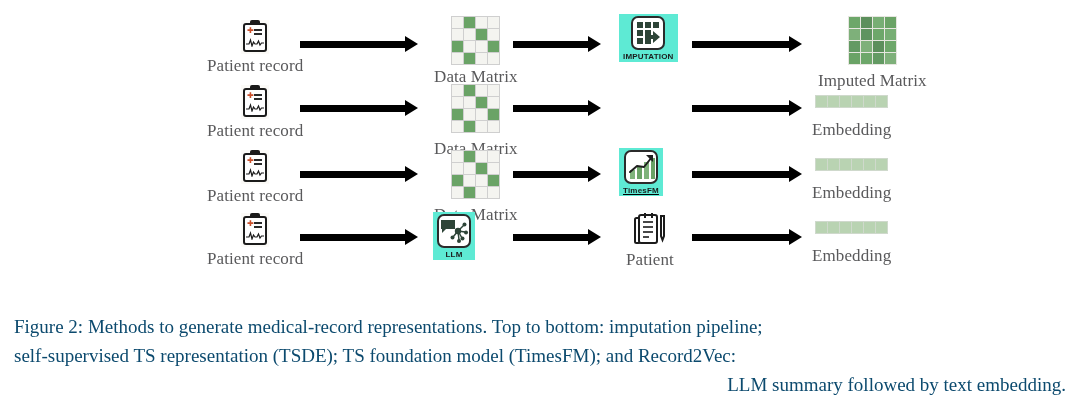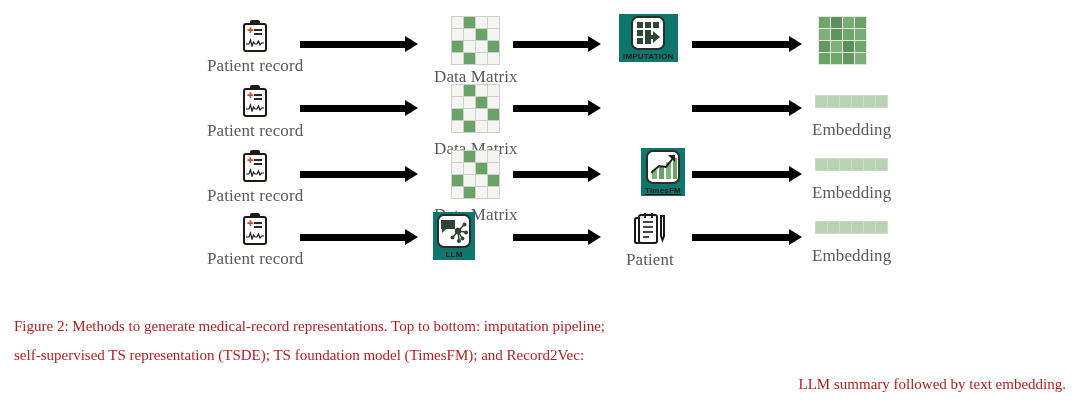--- a/index.html
+++ b/index.html
@@ -128,21 +128,21 @@
     background: #cfd9cc;
     padding: 1px;
   }
   .embedding .cell { height: 11px; background: #b9d3b2; }
 
   
   .appicon {
     display: flex;
     flex-direction: column;
     align-items: center;
-    background: #0f766e;
+    background: #5eead4;
     padding: 2px 4px 1px 4px;
   }
   .appicon .frame {
     width: 34px; height: 34px;
     border: 2.4px solid #2b2b2b;
     border-radius: 7px;
     background: #ffffff;
     box-sizing: border-box;
     position: relative;
     overflow: hidden;
@@ -179,23 +179,23 @@
     position: relative;
   }
 
   
   #caption {
     position: absolute;
     left: 14px;
     top: 312px;
     width: 1052px;
     font-family: "Liberation Serif", serif;
-    font-size: 15px;
+    font-size: 19px;
     line-height: 29px;
-    color: #b91c1c;
+    color: #0c4a6e;
     text-align: justify;
   }
   #caption .lastline { text-align: right; }
 </style>
 </head>
 <body>
 
 <div id="figure">
 
   <div class="node" style="left:207px; top:20px;">
@@ -283,20 +283,21 @@
         <div class="cell" style="background:#77ae74"></div>
       <div class="cell" style="background:#639a63"></div>
         <div class="cell" style="background:#7eb07a"></div>
         <div class="cell" style="background:#5c8f5c"></div>
         <div class="cell" style="background:#6da76a"></div>
       <div class="cell" style="background:#6aa366"></div>
         <div class="cell" style="background:#6da76a"></div>
         <div class="cell" style="background:#639a63"></div>
         <div class="cell" style="background:#7eb07a"></div>
     </div>
+    <div class="node-label" style="margin-top:6px;">Imputed Matrix</div>
   </div>
 
   <div class="node" style="left:207px; top:85px;">
     <div class="clipboard">
       <div class="cb-body"></div>
       <div class="cb-clip"></div>
       <div class="cb-cross">✚</div>
       <div class="cb-line cb-l1"></div>
       <div class="cb-line cb-l2"></div>
       <svg class="cb-ecg" viewBox="0 0 18 9">
@@ -395,21 +396,21 @@
         <div class="cell"></div>
     </div>
     <div class="node-label" style="margin-top:6px;">Data Matrix</div>
   </div>
 
   <div class="arrow" style="left:513px; top:167px; width:88px;">
     <div class="shaft"></div>
       <div class="head"></div>
   </div>
 
-  <div class="node" style="left:641px; top:148px;text-decoration:underline;">
+  <div class="node" style="left:619px; top:148px;text-decoration:underline;">
     <div class="appicon">
       <div class="frame">
         <svg width="30" height="30" viewBox="0 0 30 30">
           <rect x="4" y="18" width="5" height="9" fill="#7fb37b"></rect>
           <rect x="11" y="14" width="5" height="13" fill="#6aa366"></rect>
           <rect x="18" y="10" width="5" height="17" fill="#7fb37b"></rect>
           <rect x="25" y="6" width="4" height="21" fill="#6aa366"></rect>
           <polyline points="4,20 11,14 18,15 26,5" fill="none" stroke="#1f1f1f" stroke-width="2" stroke-linecap="round" stroke-linejoin="round"></polyline>
           <path d="M20 3 h7 v7 l-2.6 -2.6 -4.4 -4.4 Z" fill="#1f1f1f"></path>
         </svg>

